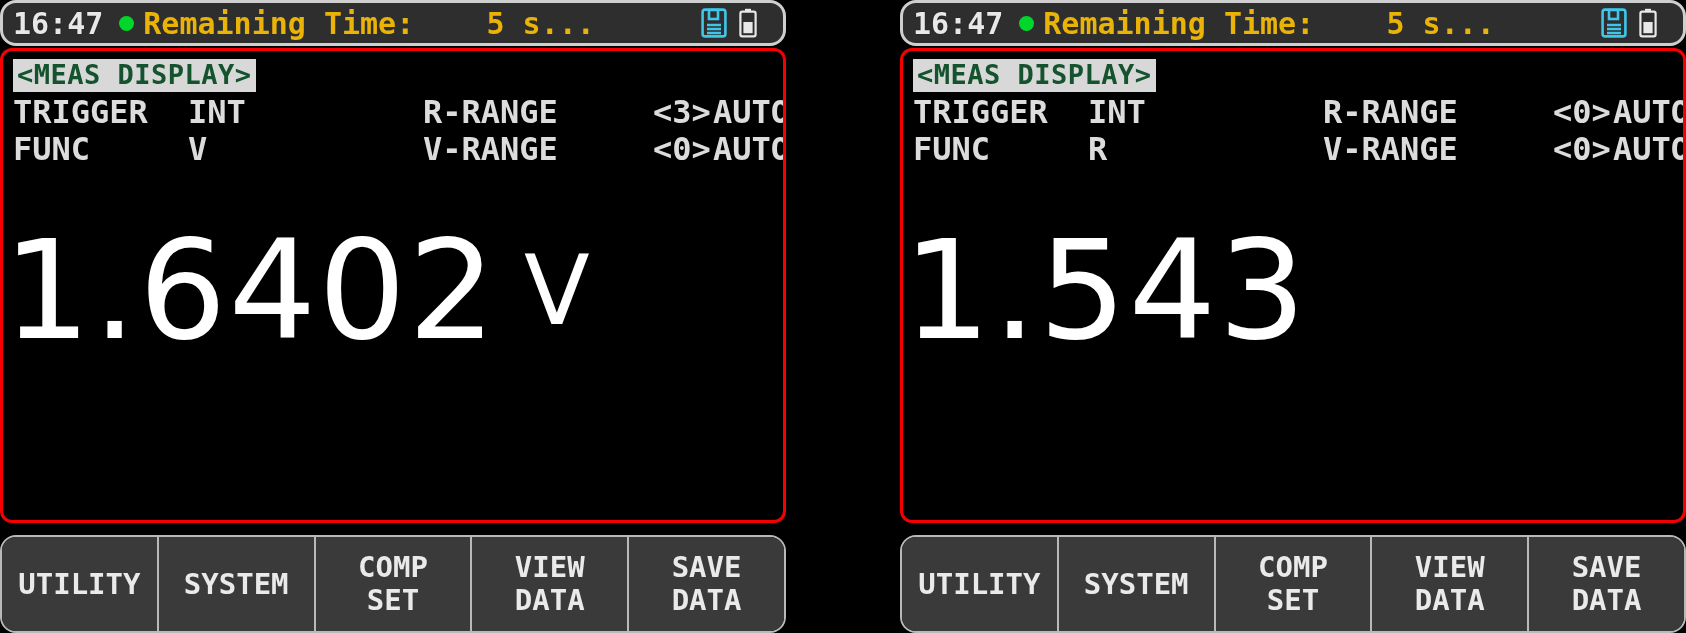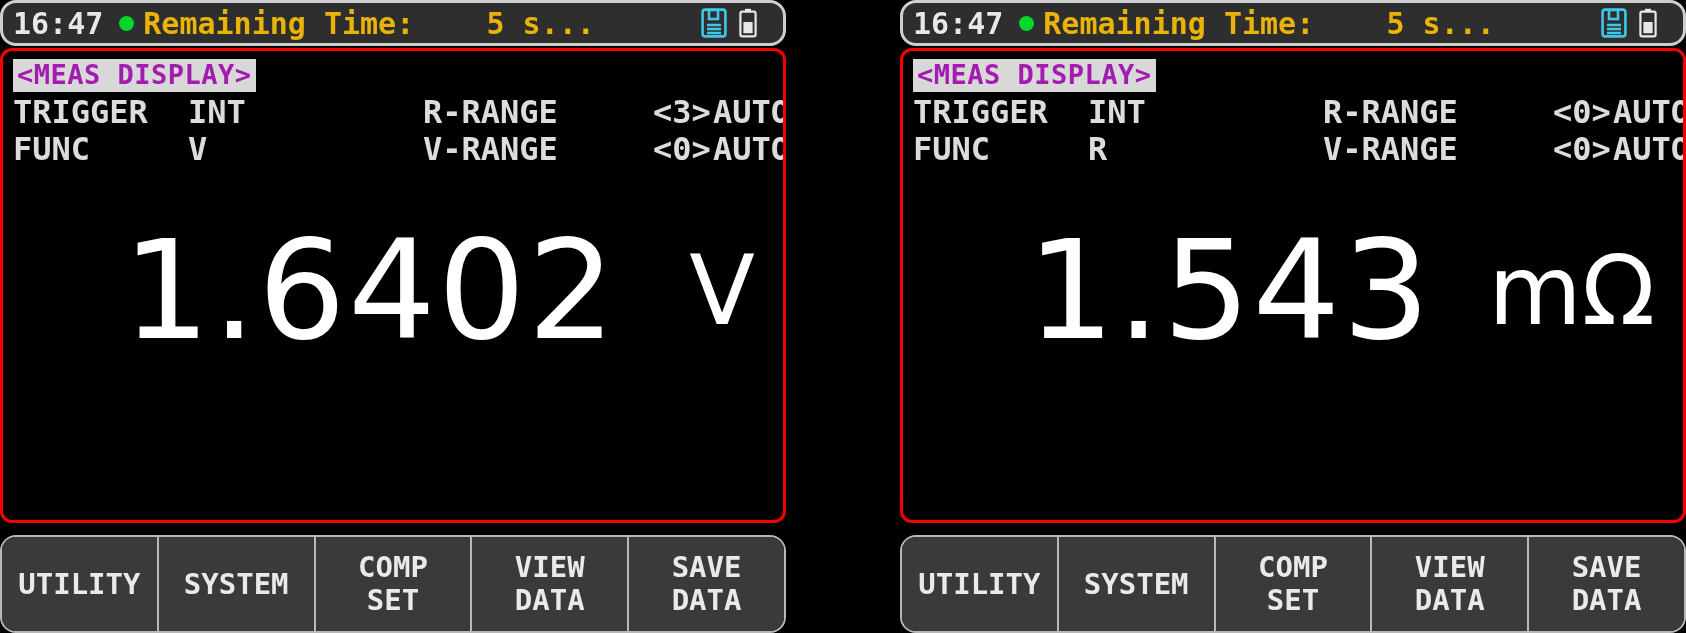--- a/index.html
+++ b/index.html
@@ -70,21 +70,21 @@
     border: 3px solid #f40000;
     border-radius: 12px;
     background: #000;
     position: relative;
     padding: 8px 10px 0 10px;
     overflow: hidden;
   }
   .title-chip {
     display: inline-block;
     background: #d8d8d8;
-    color: #a21caf;
+    color: #14532d;
     font-size: 27px;
     font-weight: 700;
     line-height: 30px;
     padding: 1px 4px 2px 4px;
     letter-spacing: 0.5px;
     white-space: pre;
   }
   .paramgrid {
     margin-top: 4px;
     display: grid;
@@ -98,23 +98,22 @@
   }
   .paramgrid span { white-space: pre; }
 
   .bigwrap {
     position: absolute;
     left: 0; right: 0;
     top: 150px;
     height: 180px;
     display: flex;
     align-items: center;
-    justify-content: flex-end;
+    justify-content: flex-start;
     padding-right: 28px;
-    gap: 46px;
   }
   .bigval {
     color: #ffffff;
     font-size: 138px;
     line-height: 150px;
     font-weight: 400;
     letter-spacing: 2px;
     white-space: pre;
     font-family: "DejaVu Sans", "Liberation Sans", sans-serif;
   }
@@ -277,21 +276,20 @@
 
         <span>FUNC</span>
         <span>R</span>
         <span>V-RANGE</span>
         <span>&lt;0&gt;</span>
         <span>AUTO</span>
       </div>
 
       <div class="bigwrap">
         <span class="bigval">1.543</span>
-        <span class="bigunit tight">mΩ</span>
       </div>
     </div>
 
     <div class="softkeys">
       <div class="skey">
         <span class="l1">UTILITY</span>
         <span class="l2"></span>
       </div>
       <div class="skey">
         <span class="l1">SYSTEM</span>

